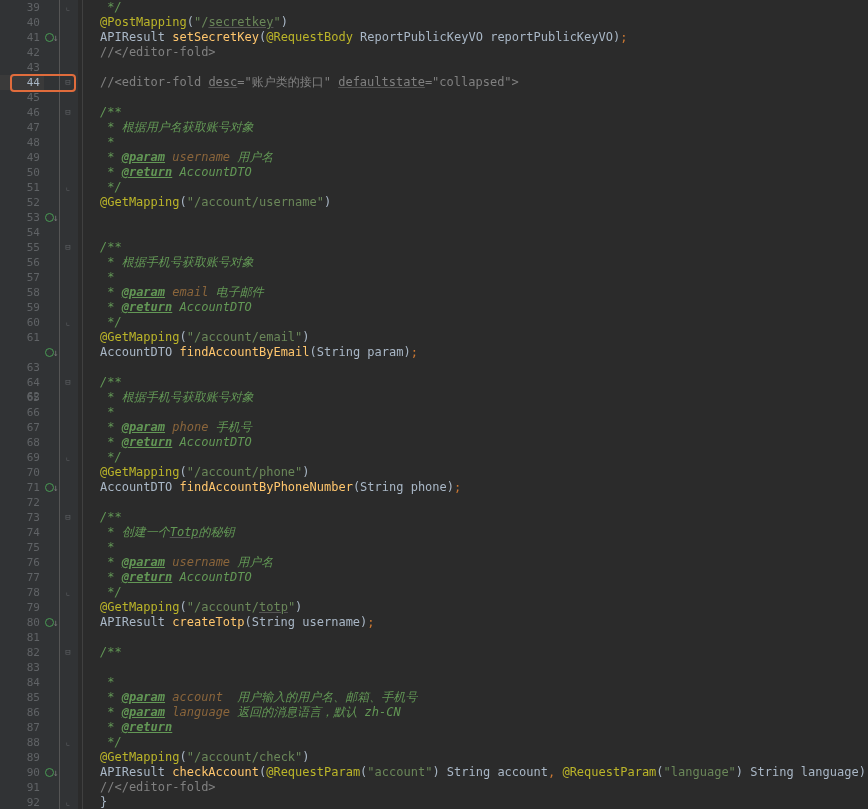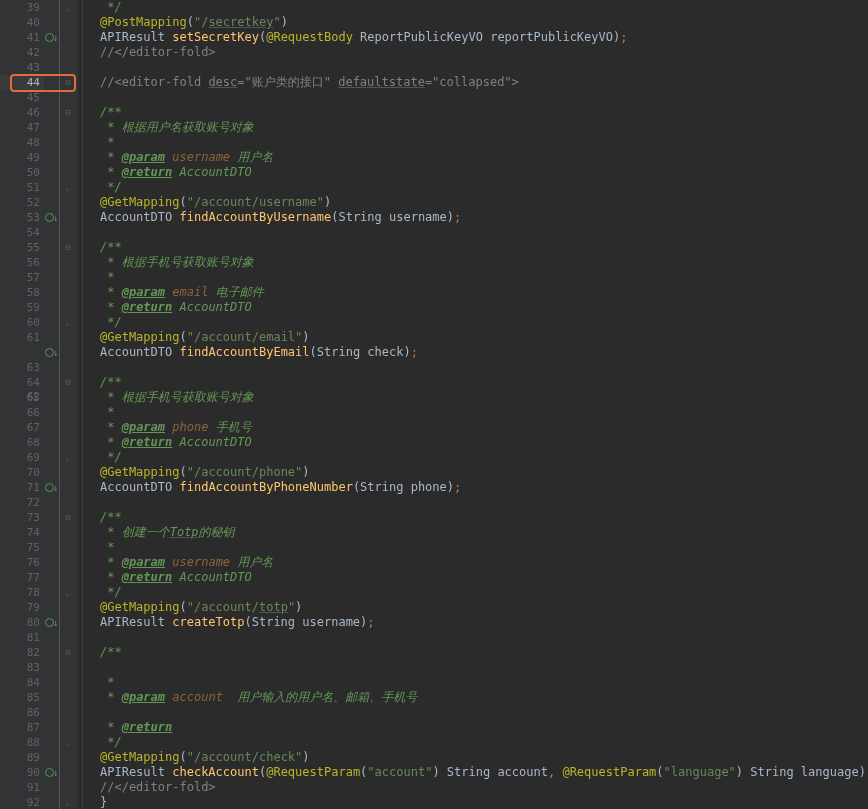--- a/index.html
+++ b/index.html
@@ -190,21 +190,20 @@
     </div>
     <div class="ln" style="top: 195px;">52</div>
     <div class="line" style="position: absolute; left: 78px; right: 0px; top: 195px;">
       <div class="indent-guide" style="left: 4px;"></div>
       <div style="position: absolute; left: 22px; white-space: pre;"><span class="c-anno">@GetMapping</span><span class="">(</span><span class="c-string">"/account/username"</span><span class="">)</span></div>
     </div>
     <div class="ln" style="top: 210px;">53</div>
     <div class="marker" style="top: 210px;"><span class="circle"></span><span class="arrow">↓</span></div>
     <div class="line" style="position: absolute; left: 78px; right: 0px; top: 210px;">
       <div class="indent-guide" style="left: 4px;"></div>
-      <div style="position: absolute; left: 22px; white-space: pre;"><span class="">AccountDTO </span><span class="c-method">findAccountByUsername</span><span class="">(String username)</span><span class="c-sc">;</span></div>
     </div>
     <div class="ln" style="top: 225px;">54</div>
     <div class="line" style="position: absolute; left: 78px; right: 0px; top: 225px;">
       <div class="indent-guide" style="left: 4px;"></div>
       <div style="position: absolute; left: 22px; white-space: pre;"></div>
     </div>
     <div class="ln" style="top: 240px;">55</div>
     <div class="fold" style="top: 240px;">⊟</div>
     <div class="line" style="position: absolute; left: 78px; right: 0px; top: 240px;">
       <div class="indent-guide" style="left: 4px;"></div>
@@ -238,21 +237,21 @@
     </div>
     <div class="ln" style="top: 330px;">61</div>
     <div class="line" style="position: absolute; left: 78px; right: 0px; top: 330px;">
       <div class="indent-guide" style="left: 4px;"></div>
       <div style="position: absolute; left: 22px; white-space: pre;"><span class="c-anno">@GetMapping</span><span class="">(</span><span class="c-string">"/account/email"</span><span class="">)</span></div>
     </div>
     <div class="ln" style="top: 345px; margin-top: 44px;">62</div>
     <div class="marker" style="top: 345px;"><span class="circle"></span><span class="arrow">↓</span></div>
     <div class="line" style="position: absolute; left: 78px; right: 0px; top: 345px;">
       <div class="indent-guide" style="left: 4px;"></div>
-      <div style="position: absolute; left: 22px; white-space: pre;"><span class="">AccountDTO </span><span class="c-method">findAccountByEmail</span><span class="">(String check)</span><span class="c-sc">;</span></div>
+      <div style="position: absolute; left: 22px; white-space: pre;"><span class="">AccountDTO </span><span class="c-method">findAccountByEmail</span><span class="">(String param)</span><span class="c-sc">;</span></div>
     </div>
     <div class="ln" style="top: 360px;">63</div>
     <div class="line" style="position: absolute; left: 78px; right: 0px; top: 360px;">
       <div class="indent-guide" style="left: 4px;"></div>
       <div style="position: absolute; left: 22px; white-space: pre;"></div>
     </div>
     <div class="ln" style="top: 375px;">64</div>
     <div class="fold" style="top: 375px;">⊟</div>
     <div class="line" style="position: absolute; left: 78px; right: 0px; top: 375px;">
       <div class="indent-guide" style="left: 4px;"></div>
@@ -364,20 +363,21 @@
       <div style="position: absolute; left: 22px; white-space: pre;"><span class="c-doc"> *</span></div>
     </div>
     <div class="ln" style="top: 690px;">85</div>
     <div class="line" style="position: absolute; left: 78px; right: 0px; top: 690px;">
       <div class="indent-guide" style="left: 4px;"></div>
       <div style="position: absolute; left: 22px; white-space: pre;"><span class="c-doc"> * </span><span class="c-doctag">@param</span><span class="c-doc"> </span><span class="c-docparam">account</span><span class="c-doc">  用户输入的用户名、邮箱、手机号</span></div>
     </div>
     <div class="ln" style="top: 705px;">86</div>
     <div class="line" style="position: absolute; left: 78px; right: 0px; top: 705px;">
       <div class="indent-guide" style="left: 4px;"></div>
+      <div style="position: absolute; left: 22px; white-space: pre;"><span class="c-doc"> * </span><span class="c-doctag">@param</span><span class="c-doc"> </span><span class="c-docparam">language</span><span class="c-doc"> 返回的消息语言，默认 zh-CN</span></div>
     </div>
     <div class="ln" style="top: 720px;">87</div>
     <div class="line" style="position: absolute; left: 78px; right: 0px; top: 720px;">
       <div class="indent-guide" style="left: 4px;"></div>
       <div style="position: absolute; left: 22px; white-space: pre;"><span class="c-doc"> * </span><span class="c-doctag">@return</span></div>
     </div>
     <div class="ln" style="top: 735px;">88</div>
     <div class="fold" style="top: 735px;">⌞</div>
     <div class="line" style="position: absolute; left: 78px; right: 0px; top: 735px;">
       <div class="indent-guide" style="left: 4px;"></div>

